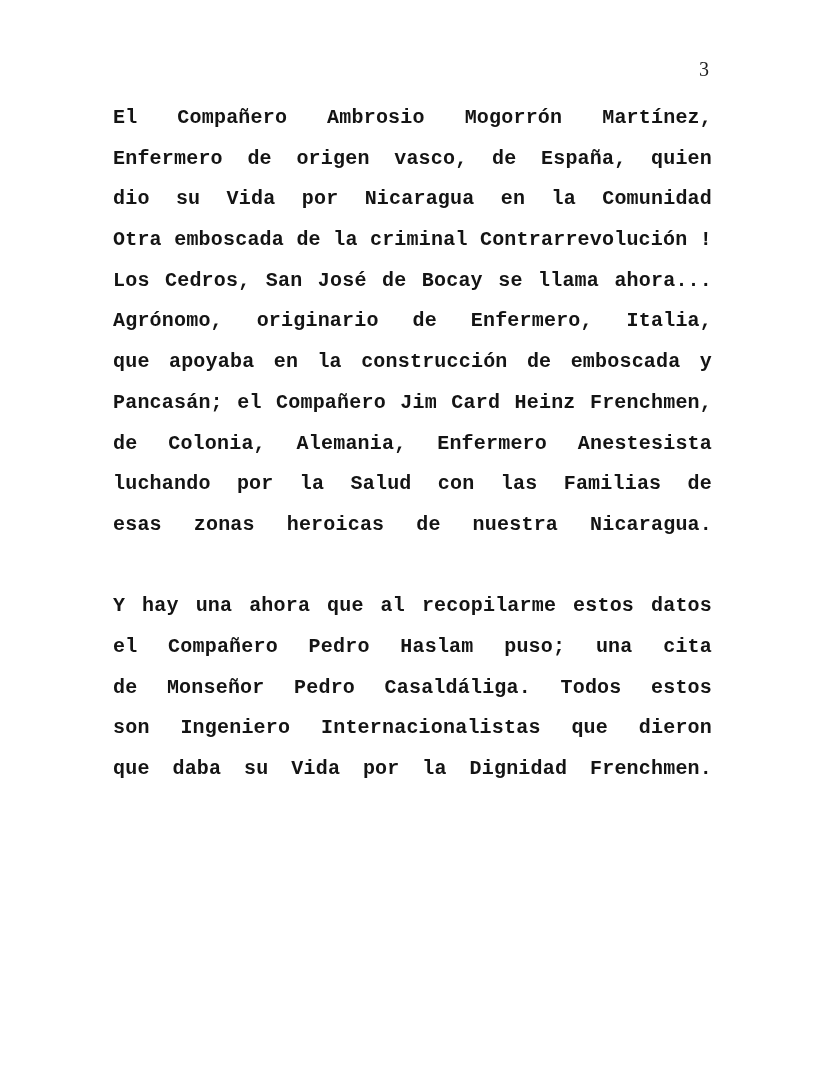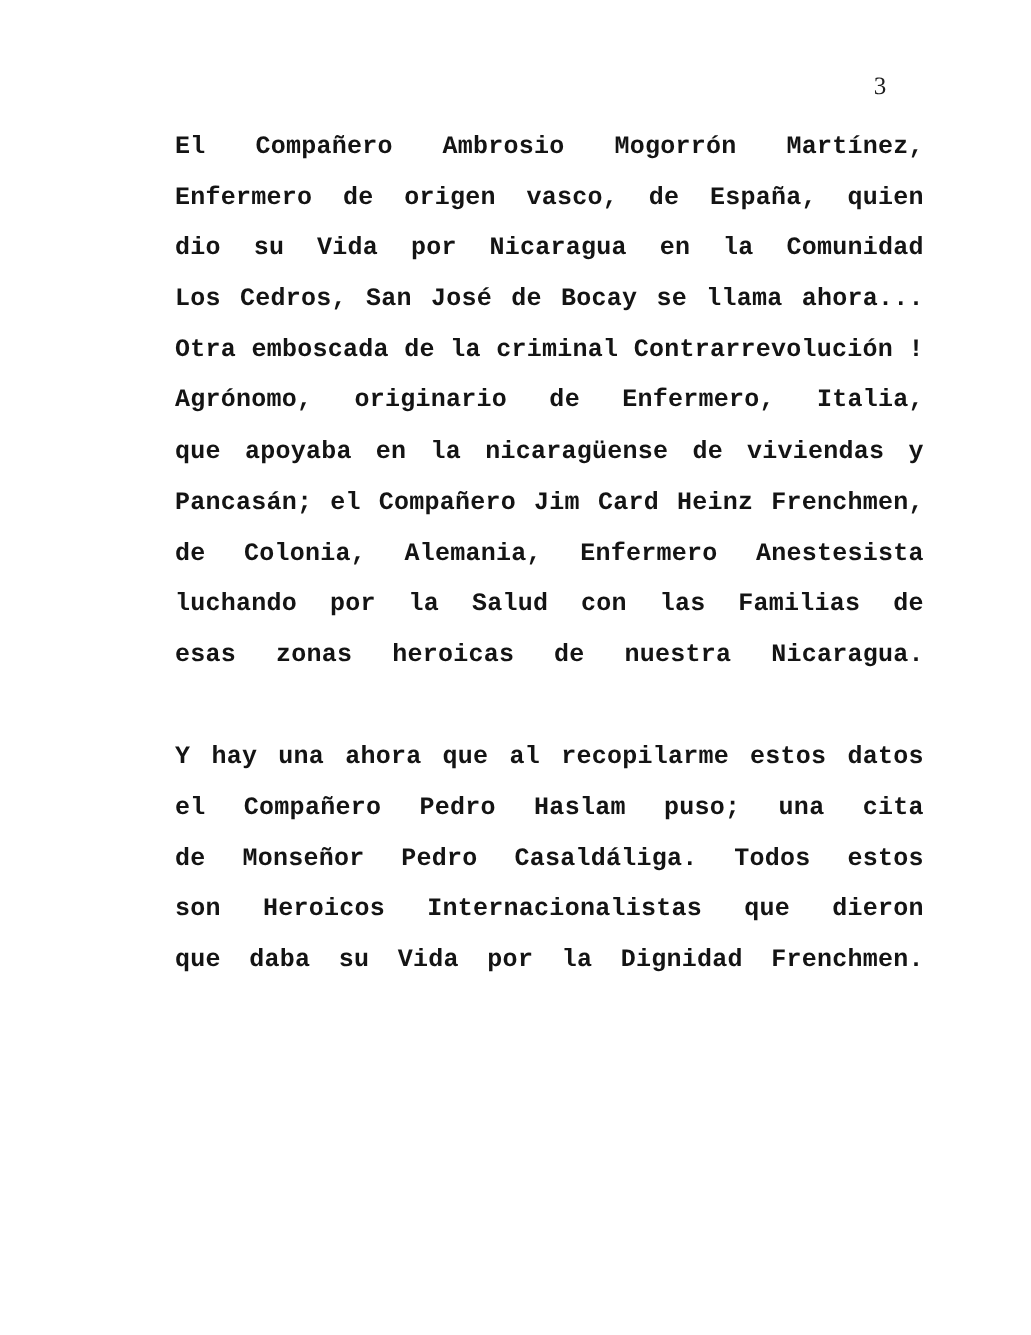--- a/index.html
+++ b/index.html
@@ -23,21 +23,20 @@
     font-size: 20px;
     font-weight: 400;
     color: #1f1f1f;
   }
   .body-text {
     position: absolute;
     top: 98px;
     left: 113px;
     width: 599px;
     color: #141414;
-    margin-left: 27px;
   }
   .paragraph {
     margin: 0;
   }
   .paragraph + .paragraph {
     margin-top: 40.7px;
   }
   .line {
     font-family: "Liberation Mono", "DejaVu Sans Mono", monospace;
     font-size: 20px;
@@ -56,30 +55,30 @@
 </head>
 <body>
 
 <div class="page" style="background: rgb(255, 255, 255);">
   <div class="page-number">3</div>
   <div class="body-text" style="color: rgb(20, 20, 20);">
       <div class="paragraph">
         <div class="line">El Compañero Ambrosio Mogorrón Martínez,</div>
         <div class="line">Enfermero de origen vasco, de España, quien</div>
         <div class="line">dio su Vida por Nicaragua en la Comunidad</div>
+        <div class="line">Otra emboscada de la criminal Contrarrevolución !</div>
         <div class="line">Los Cedros, San José de Bocay se llama ahora...</div>
-        <div class="line">Otra emboscada de la criminal Contrarrevolución !</div>
         <div class="line">Agrónomo, originario de Enfermero, Italia,</div>
-        <div class="line">que apoyaba en la nicaragüense de viviendas y</div>
+        <div class="line">que apoyaba en la construcción de emboscada y</div>
         <div class="line">Pancasán; el Compañero Jim Card Heinz Frenchmen,</div>
         <div class="line">de Colonia, Alemania, Enfermero Anestesista</div>
         <div class="line">luchando por la Salud con las Familias de</div>
         <div class="line">esas zonas heroicas de nuestra Nicaragua.</div>
       </div>
       <div class="paragraph">
         <div class="line">Y hay una ahora que al recopilarme estos datos</div>
         <div class="line">el Compañero Pedro Haslam puso; una cita</div>
         <div class="line">de Monseñor Pedro Casaldáliga. Todos estos</div>
-        <div class="line">son Heroicos Internacionalistas que dieron</div>
+        <div class="line">son Ingeniero Internacionalistas que dieron</div>
         <div class="line">que daba su Vida por la Dignidad Frenchmen.</div>
       </div>
     </div>
 </div>
 
 </body></html>

